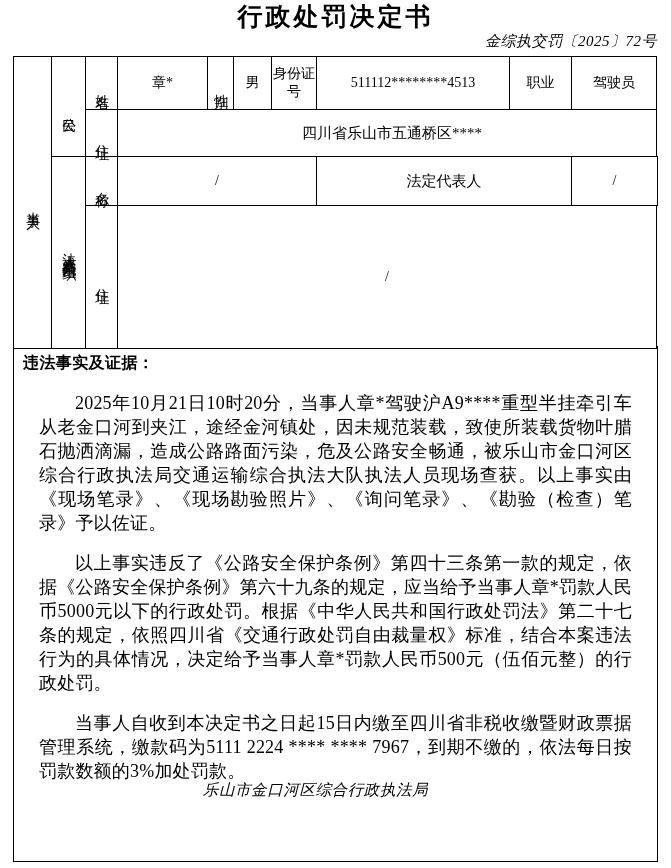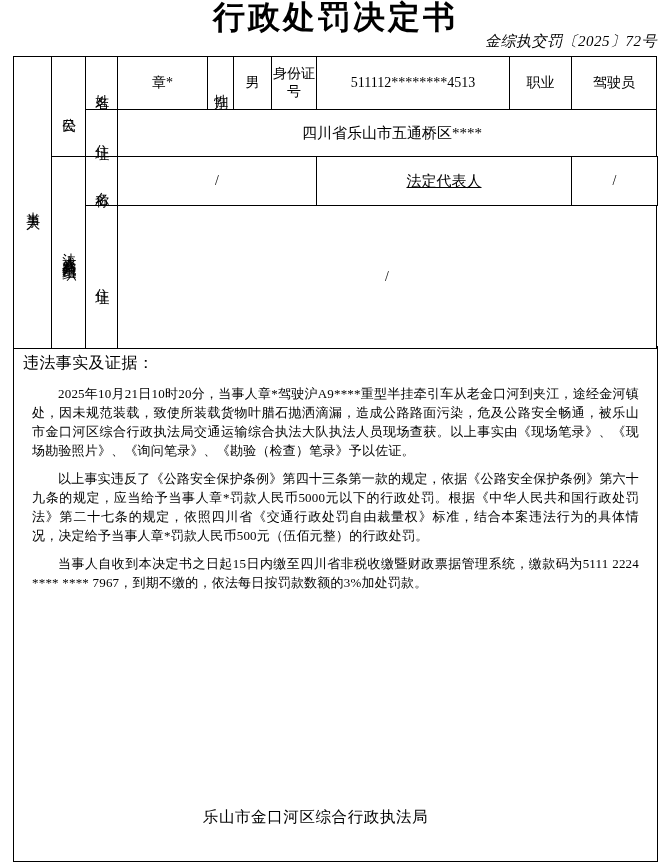--- a/index.html
+++ b/index.html
@@ -23,21 +23,21 @@
     height: 868px;
   }
 
   
   .doc-title {
     position: absolute;
     left: 0;
     top: 2px;
     width: 671px;
     text-align: center;
-    font-size: 32px;
+    font-size: 25px;
     font-weight: bold;
     letter-spacing: 3px;
     line-height: 30px;
     font-family: "Liberation Serif", "DejaVu Serif", serif;
   }
 
   .doc-number {
     position: absolute;
     right: 14px;
     top: 30px;
@@ -83,31 +83,31 @@
     height: 430px;
     border-left: 1px solid #000;
     border-right: 1px solid #000;
     box-sizing: border-box;
   }
   .body-inner {
     padding: 5px 9px 0 9px;
   }
   .section-head {
     font-size: 16px;
-    font-weight: normal;
+    font-weight: bold;
     line-height: 24px;
     letter-spacing: 0.4px;
   }
   .para {
-    font-size: 13px;
-    line-height: 19px;
+    font-size: 18px;
+    line-height: 24px;
     text-align: justify;
     text-indent: 2em;
     letter-spacing: 0.2px;
-    margin: 9px;
+    margin: 16px;
   }
 
   
   .sign-wrap {
     position: absolute;
     left: 13px;
     top: 776px;
     width: 645px;
     height: 86px;
     border-left: 1px solid #000;
@@ -115,21 +115,21 @@
     border-bottom: 1px solid #000;
     box-sizing: border-box;
   }
   .sign-line {
     font-size: 15.5px;
     line-height: 26px;
     text-align: center;
     letter-spacing: 0.6px;
     padding-right: 40px;
   }
-  .sign-org { margin-top: 28px; }
+  .sign-org { margin-top: 1px; font-style: italic; }
 </style>
 </head>
 <body>
 
 <div class="page">
 
   <div class="doc-title">行政处罚决定书</div>
   <div class="doc-number">金综执交罚〔2025〕72号</div>
 
   <table class="party-table">
@@ -178,21 +178,21 @@
       </tr>
 
       <tr>
         <td rowspan="2">
           <span class="vert">法人或者其他组织</span>
         </td>
         <td style="height:48px">
           <span class="vert">名称</span>
         </td>
         <td colspan="4" class="cell-pad">/</td>
-        <td colspan="2" class="cell-pad" style="font-size:15px;text-decoration:underline;">法定代表人</td>
+        <td colspan="2" class="cell-pad" style="font-size:15px;">法定代表人</td>
         <td colspan="2" class="cell-pad">/</td>
       </tr>
 
       <tr>
         <td style="height:142px">
           <span class="vert">住址</span>
         </td>
         <td colspan="7" class="cell-pad">/</td>
       </tr>
     </tbody>

